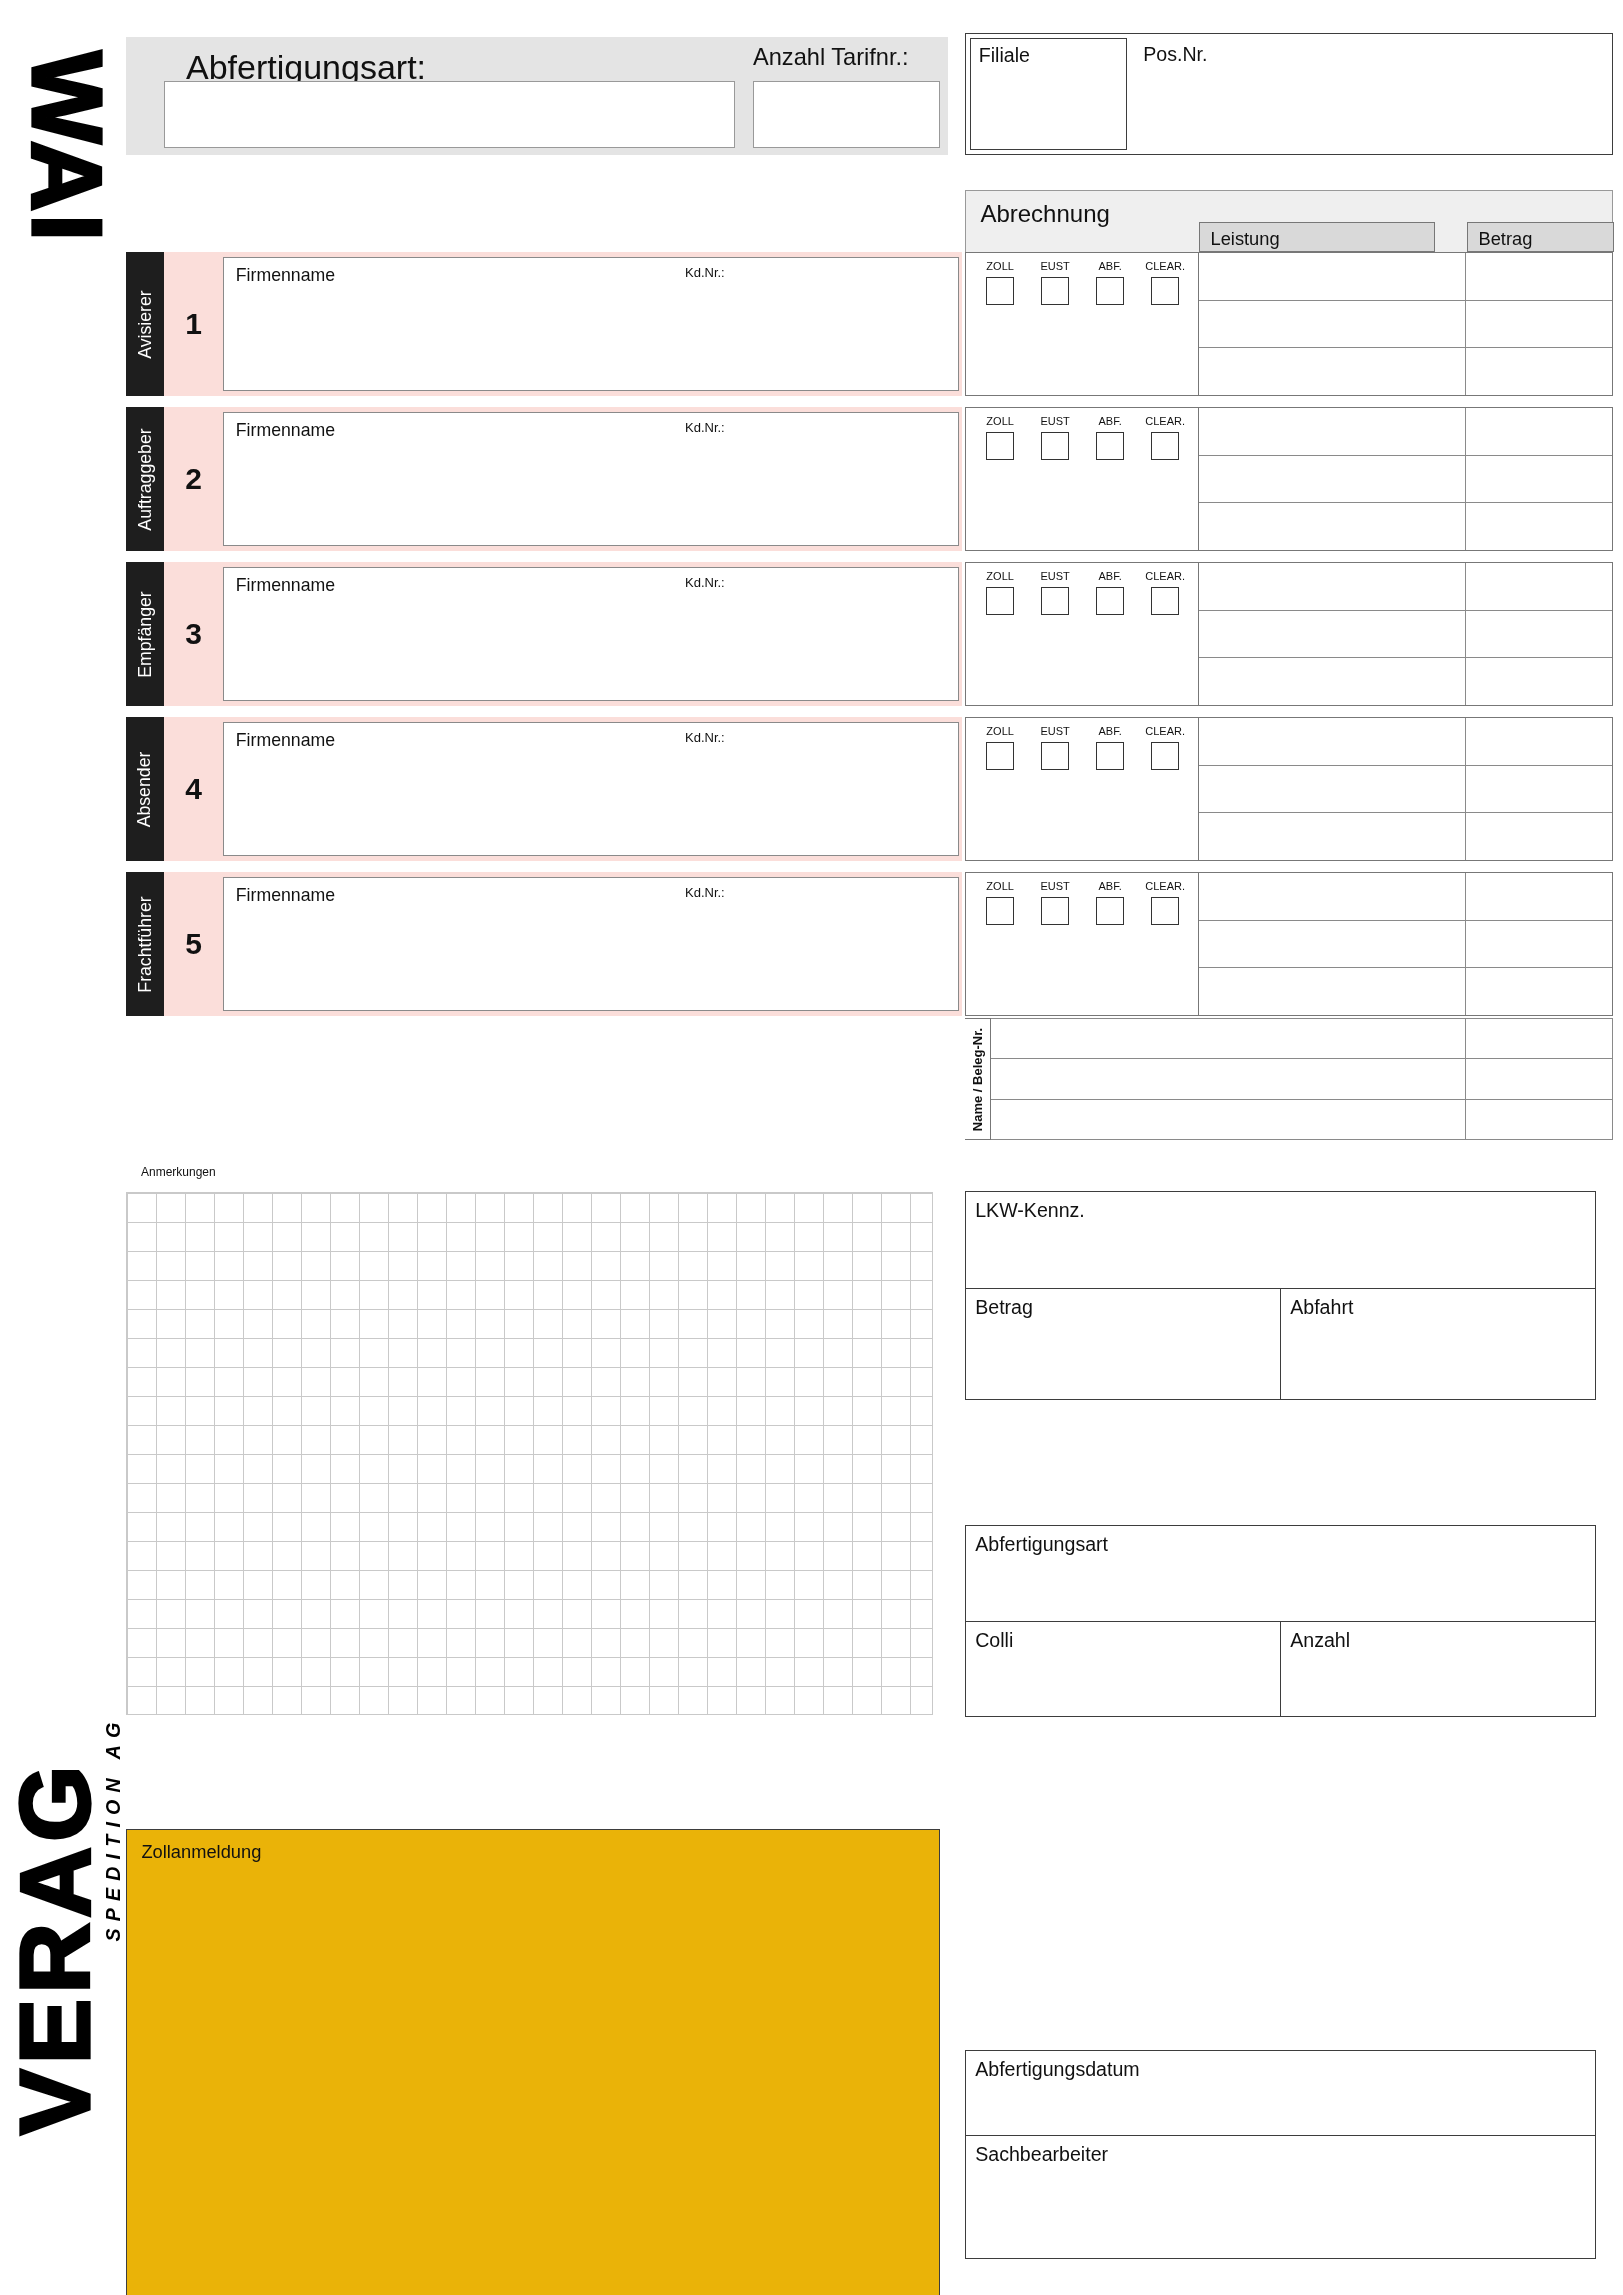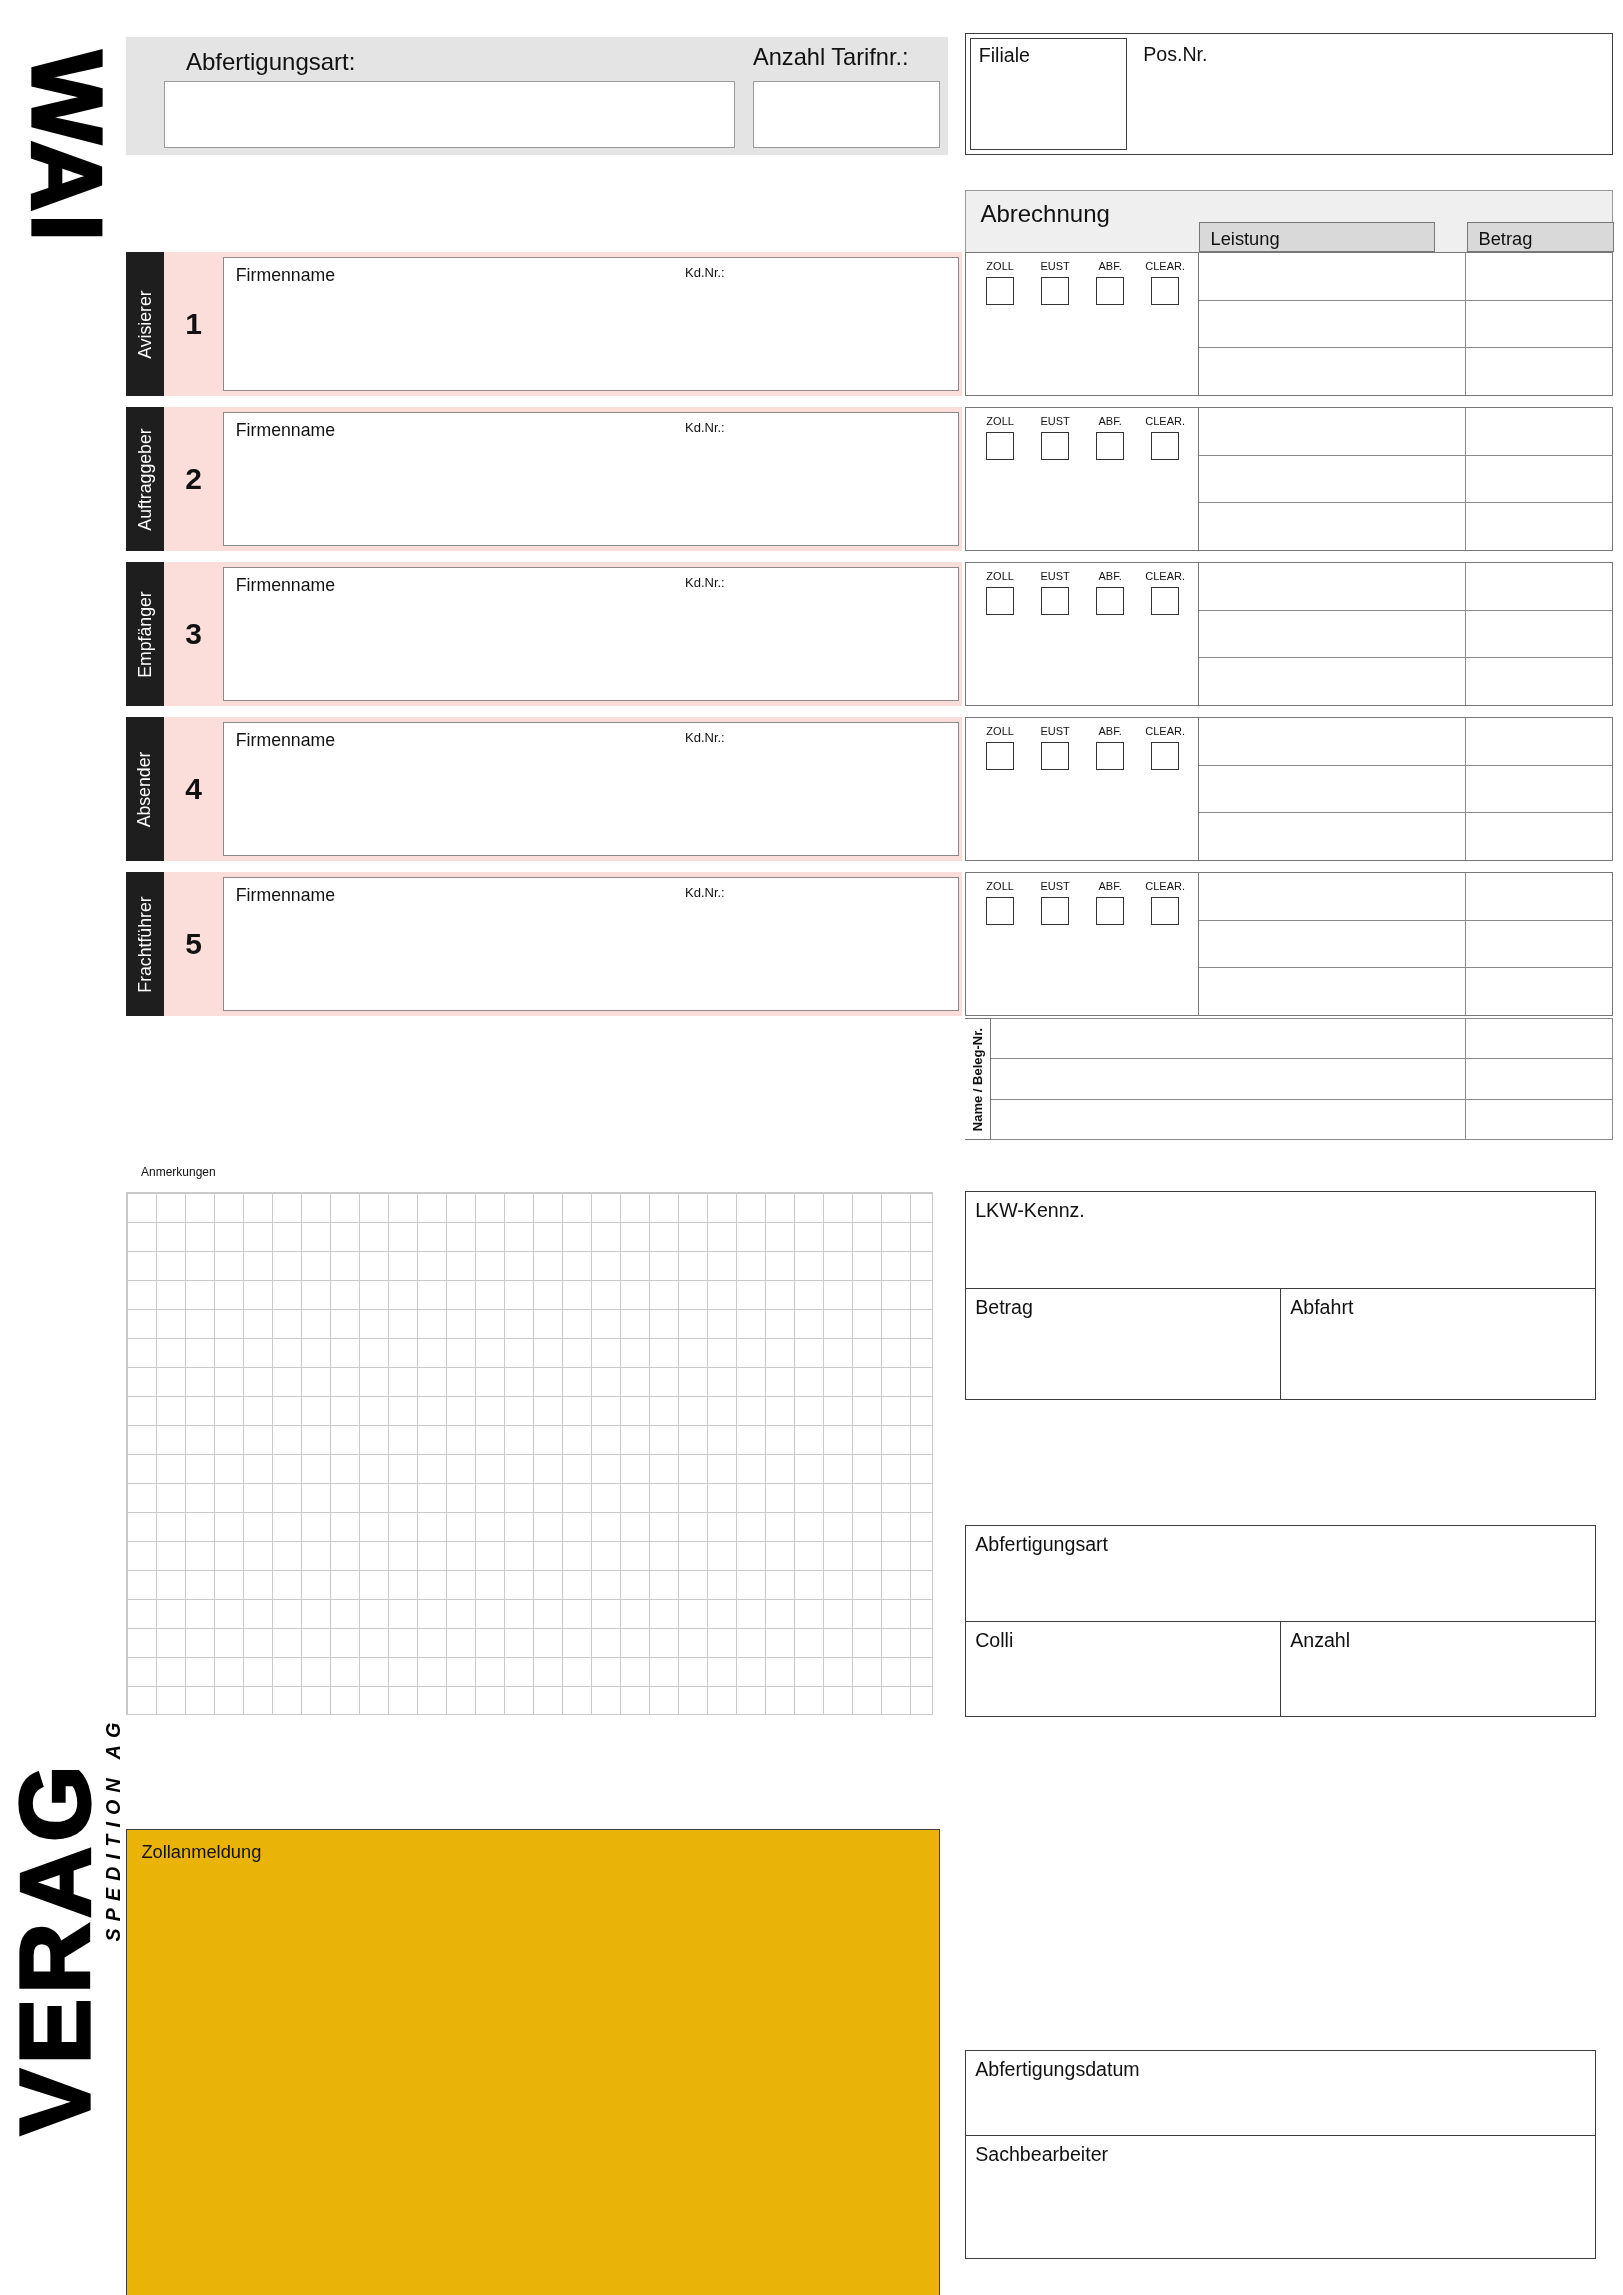--- a/index.html
+++ b/index.html
@@ -22,21 +22,21 @@
   
   .logo-wai{left:23.6px;top:33px;width:86px;height:229px;display:flex;align-items:center;justify-content:center}
   .logo-wai span{transform:rotate(90deg);white-space:nowrap;font-size:98px;font-weight:bold;letter-spacing:2.6px;color:#000;-webkit-text-stroke:3.3px #000}
   .logo-verag{left:10.5px;top:1744px;width:90px;height:406px}
   .logo-verag span{font-size:98px;font-weight:bold;letter-spacing:5.2px;color:#000;-webkit-text-stroke:3.3px #000}
   .logo-sub{left:98px;top:1699px;width:30px;height:259px}
   .logo-sub span{font-size:19.6px;font-weight:bold;font-style:italic;letter-spacing:7.2px;color:#000}
 
   
   .hdr-gray{left:126px;top:37px;width:822px;height:118px;background:var(--header-bg)}
-  .hdr-label{position:absolute;left:60px;top:10.5px;font-size:24px}
+  .hdr-label{position:absolute;left:60px;top:10.5px;font-size:34px}
   .hdr-input{position:absolute;left:38px;top:44px;width:571px;height:67px;background:#fff;border:0.7px solid #999}
   .hdr-label2{position:absolute;left:627px;top:7px;font-size:23.6px}
   .hdr-input2{position:absolute;left:627px;top:44px;width:187px;height:67px;background:#fff;border:0.7px solid #999}
 
   .filiale-box{left:965px;top:33px;width:648px;height:122px;border:1.3px solid var(--border-dark);background:#fff}
   .filiale-cell{position:absolute;left:3.9px;top:3.9px;width:157px;height:112px;border:1.3px solid var(--border-dark);padding:5.2px 7.9px}
   .posnr-cell{position:absolute;left:168px;top:3.9px;right:3.9px;height:112px;padding:5.2px 9.2px}
   .cell-label{font-size:19.6px;display:block}
 
   

